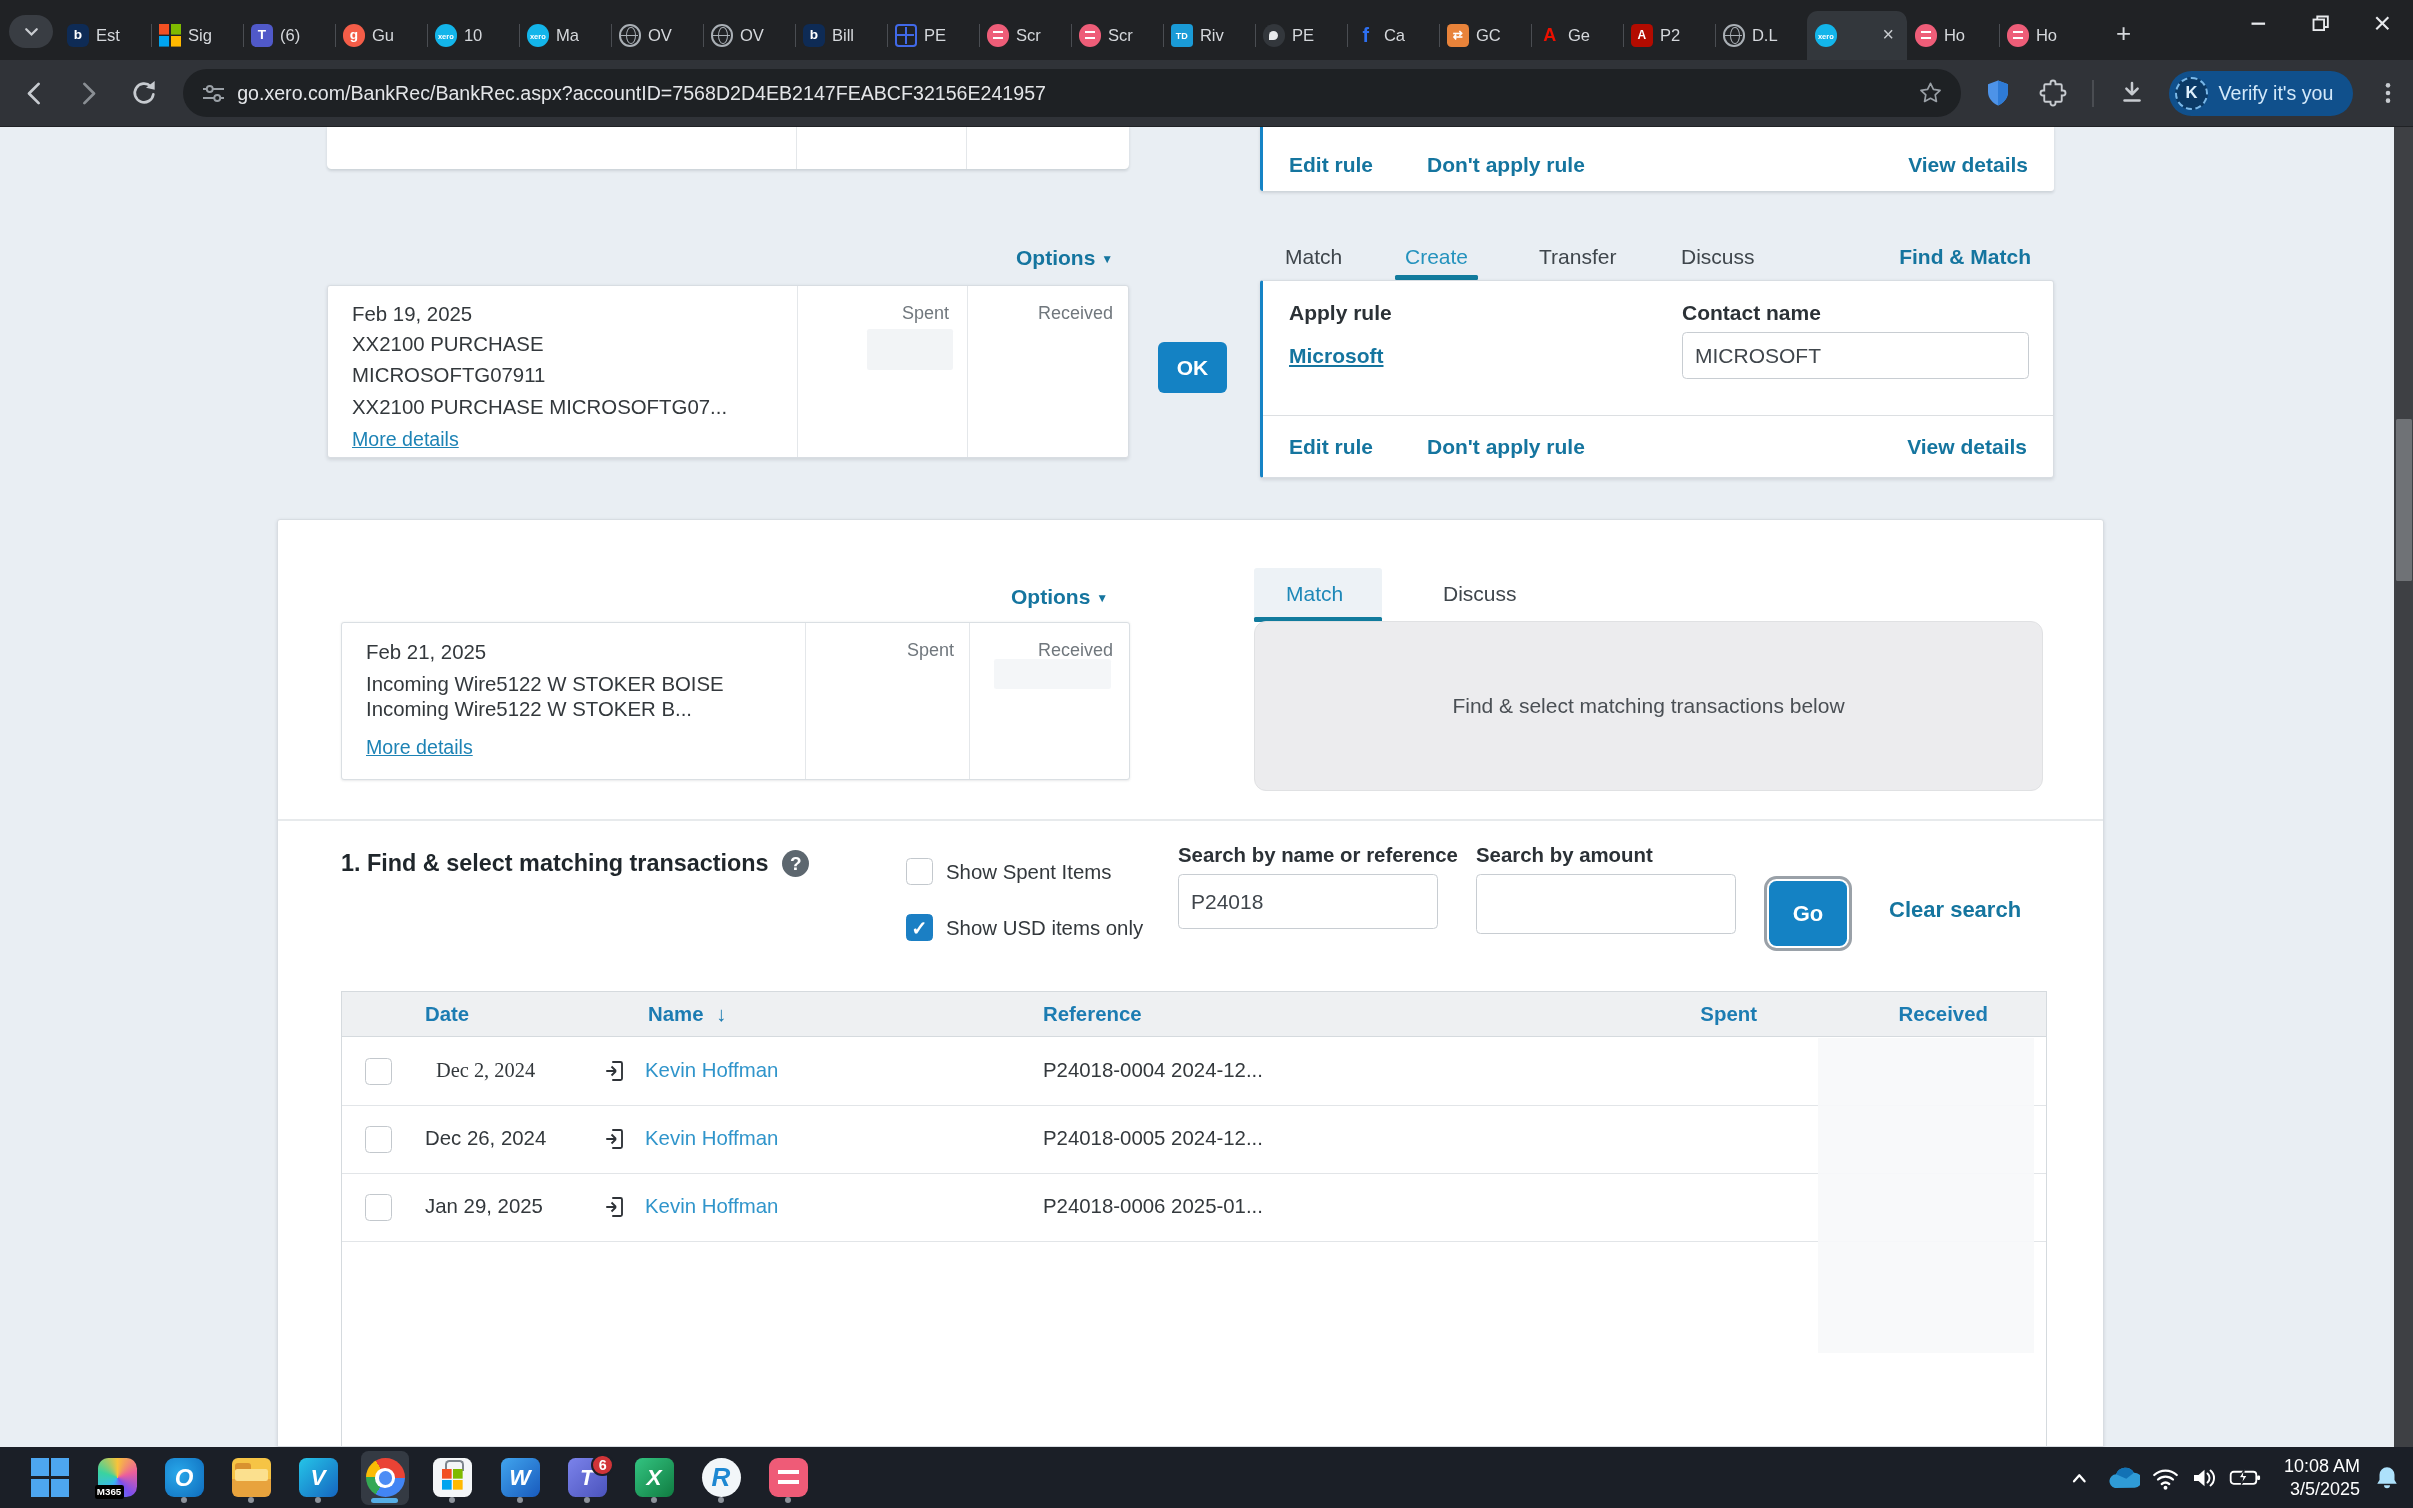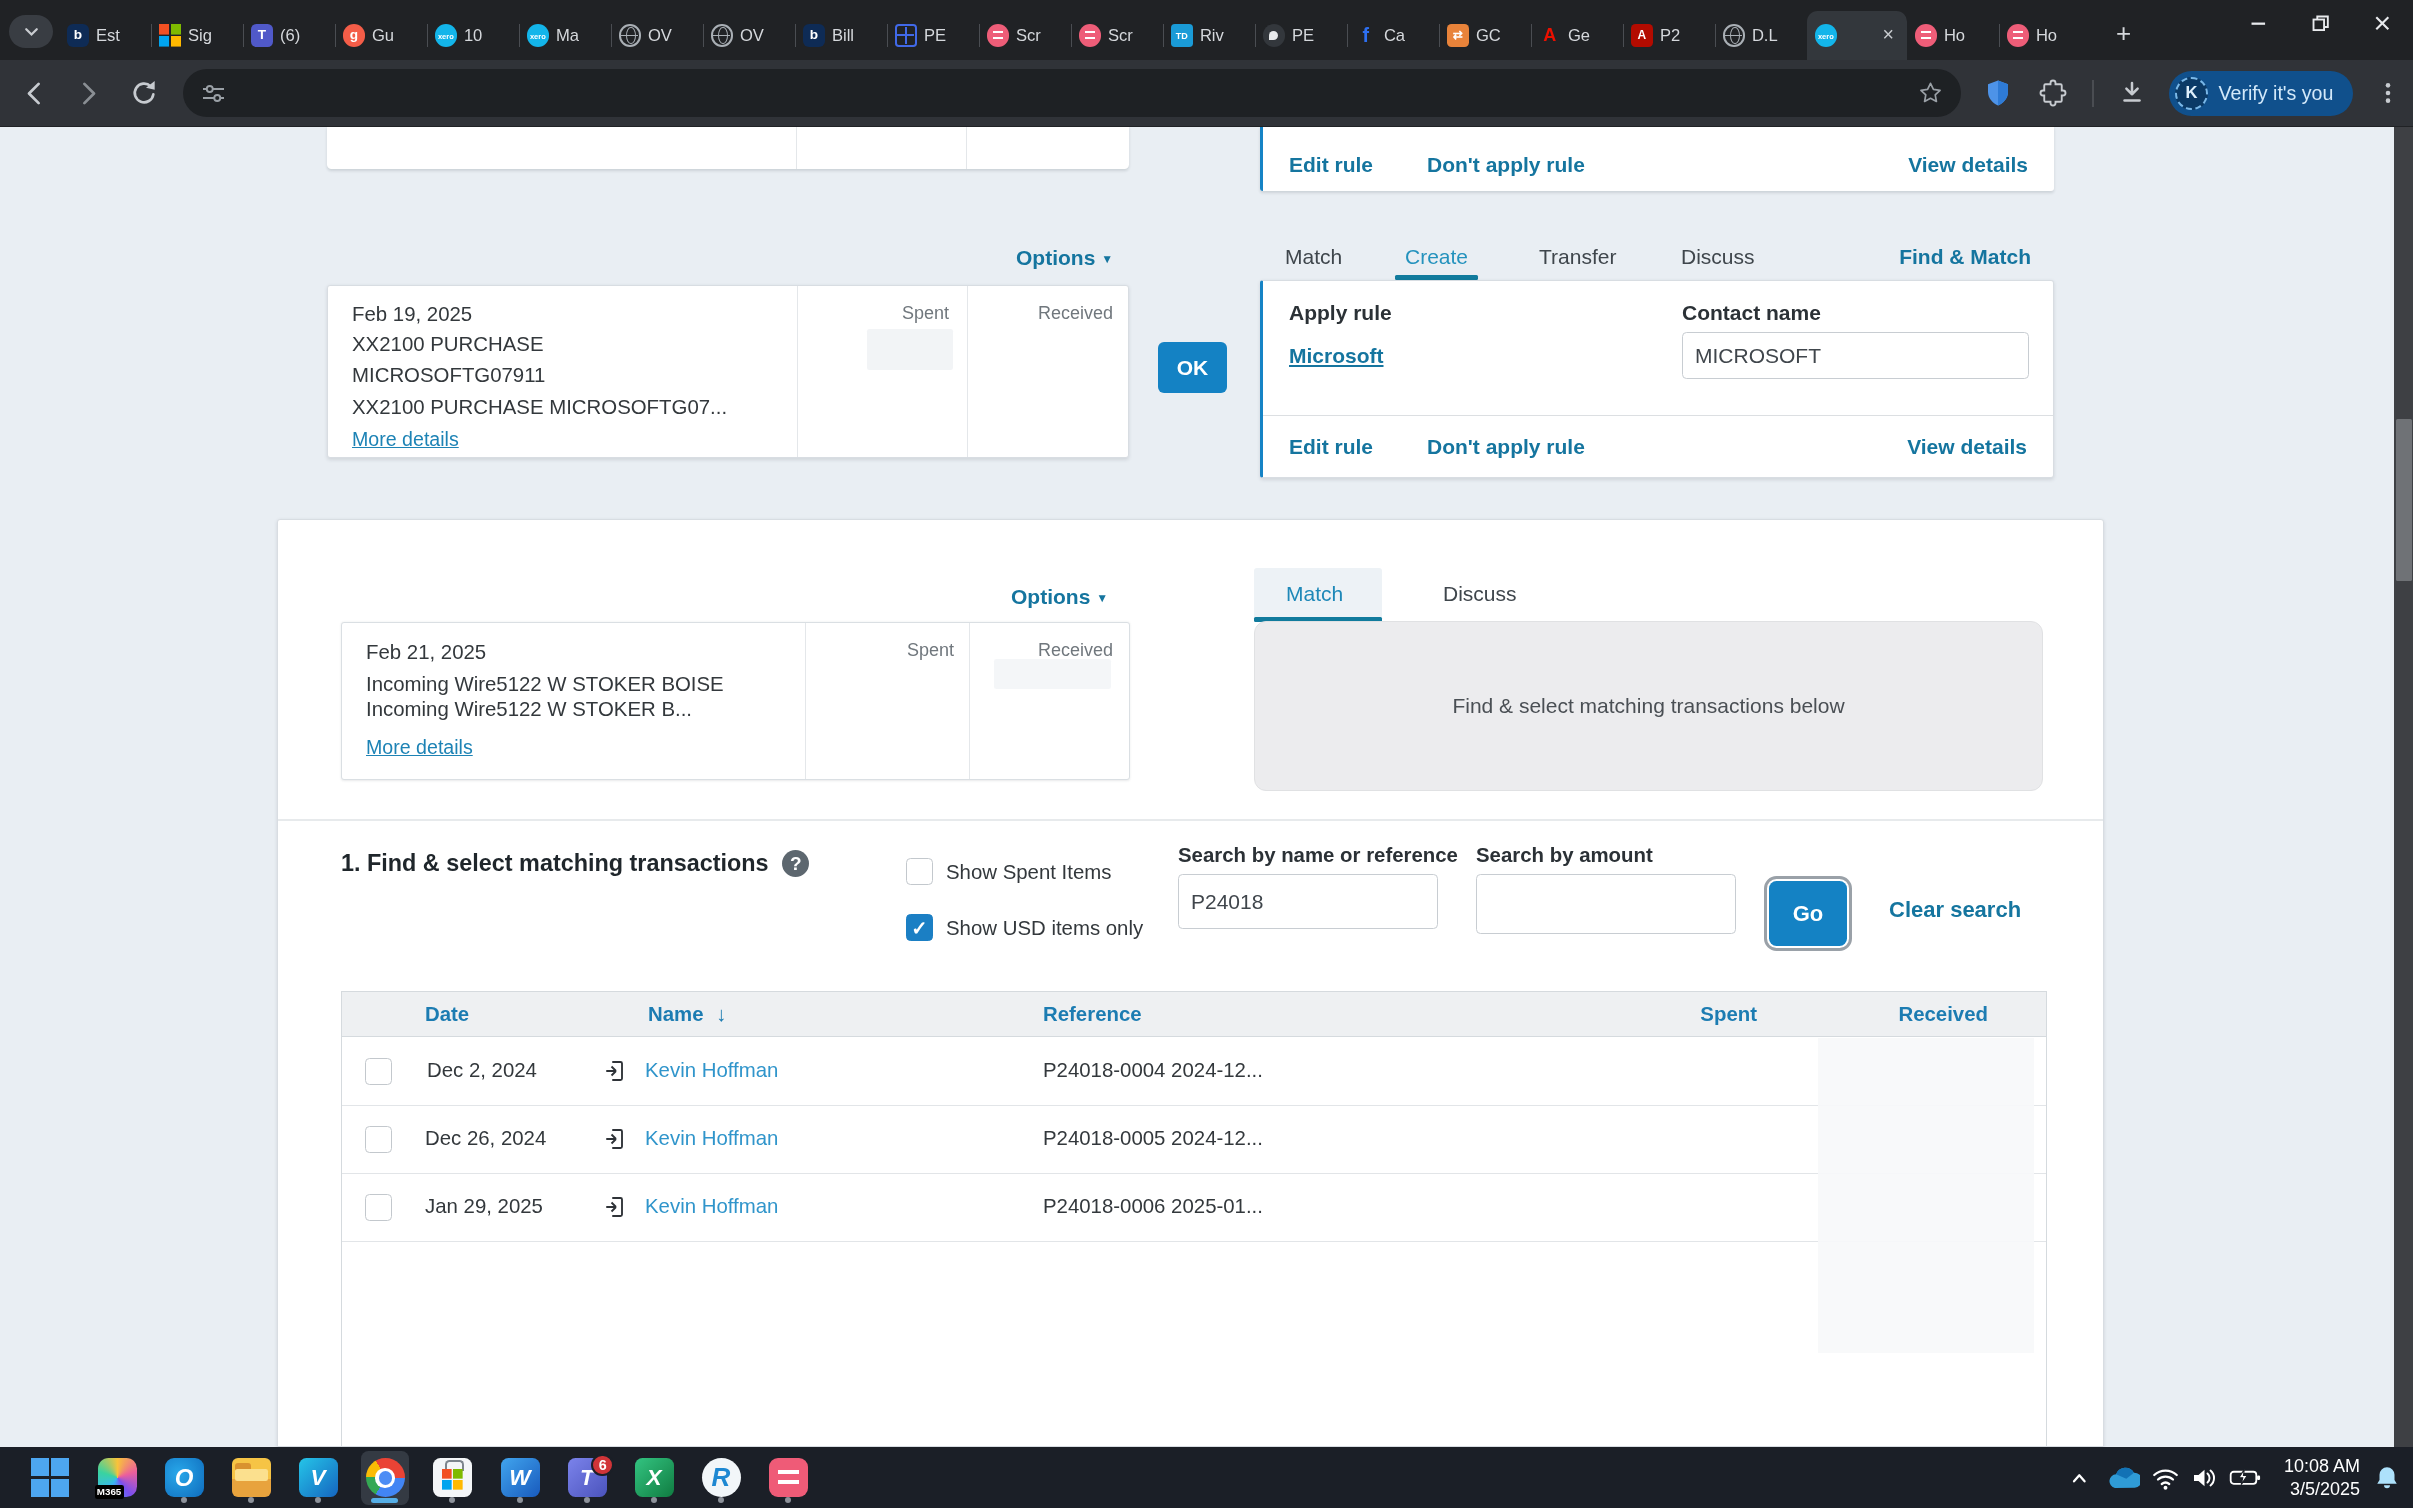--- a/index.html
+++ b/index.html
@@ -271,20 +271,21 @@
           <polygon points="40,6 40,19 27,16" fill="#c7cbd0"></polygon>
         </svg>
       </div>
     <div id="omnibox">
       <svg width="27" height="27" viewBox="0 0 36 36" style="margin-left:16.6px;">
           <circle cx="13" cy="12" r="4" fill="none" stroke="#9aa0a6" stroke-width="2.5"></circle>
           <path d="M17 12 H32 M4 12 h5" stroke="#9aa0a6" stroke-width="2.5"></path>
           <circle cx="23" cy="24" r="4" fill="none" stroke="#9aa0a6" stroke-width="2.5"></circle>
           <path d="M4 24 h15 M27 24 h5" stroke="#9aa0a6" stroke-width="2.5"></path>
         </svg>
+      <span id="urltext">go.xero.com/BankRec/BankRec.aspx?accountID=7568D2D4EB2147FEABCF32156E241957</span>
       <svg id="omni-star" width="27" height="27" viewBox="0 0 48 48">
           <path d="M24 6l5.2 10.8 11.8 1.6-8.6 8.2 2.1 11.6L24 32.6 13.5 38.2l2.1-11.6-8.6-8.2 11.8-1.6z" fill="none" stroke="#9aa0a6" stroke-width="3" stroke-linejoin="round"></path>
         </svg>
     </div>
     <div class="navbtn" style="left:1978px;">
         <svg width="30" height="30" viewBox="0 0 48 48">
           <path d="M24 4 L40 10 V22 C40 32 33 40 24 44 C15 40 8 32 8 22 V10 Z" fill="#4d93e8"></path>
           <path d="M24 4 L40 10 V22 C40 32 33 40 24 44 Z" fill="#2e7bd6"></path>
         </svg>
       </div>
@@ -411,21 +412,21 @@
           <span class="abs hdrblue" style="left:83px; top:11.3px;">Date</span>
           <span class="abs hdrblue" style="left:306px; top:11.3px;">Name</span>
           <span class="abs hdrblue" style="left:374px; top:11.3px;">↓</span>
           <span class="abs hdrblue" style="left:701px; top:11.3px;">Reference</span>
           <span class="abs hdrblue" style="left:1207px; top:11.3px; width:208px; text-align:right;">Spent</span>
           <span class="abs hdrblue" style="left:1438px; top:11.3px; width:208px; text-align:right;">Received</span>
         </div>
 
         <div class="abs" style="left:0; right:0; top:46px; height:68px; border-bottom:0.8px solid #e2e5e8;">
           <div class="abs cbx" style="left:22.6px; top:19.6px;"></div>
-          <span class="abs txt" style="left:85px; top:21px;">Dec 2, 2024</span>
+          <span class="abs txt" style="left:94px; top:21px;font-family:Liberation Serif, serif;">Dec 2, 2024</span>
           <svg class="abs" style="left:262px; top:21px;" width="24" height="24" viewBox="0 0 32 32">
               <path d="M11 4 h11 a2 2 0 0 1 2 2 v20 a2 2 0 0 1 -2 2 h-11" fill="none" stroke="#2f3338" stroke-width="2.5"></path>
               <path d="M3 16 h13 M16 16 l-6 -6 M16 16 l-6 6" fill="none" stroke="#2f3338" stroke-width="2.5"></path>
             </svg>
           <span class="abs txt" style="left:303px; top:21px; color:#3095cb;">Kevin Hoffman</span>
           <span class="abs txt" style="left:701px; top:21px;">P24018-0004 2024-12...</span>
         </div>
 
         <div class="abs" style="left:0; right:0; top:114px; height:68px; border-bottom:0.8px solid #e2e5e8;">
           <div class="abs cbx" style="left:22.6px; top:19.6px;"></div>

